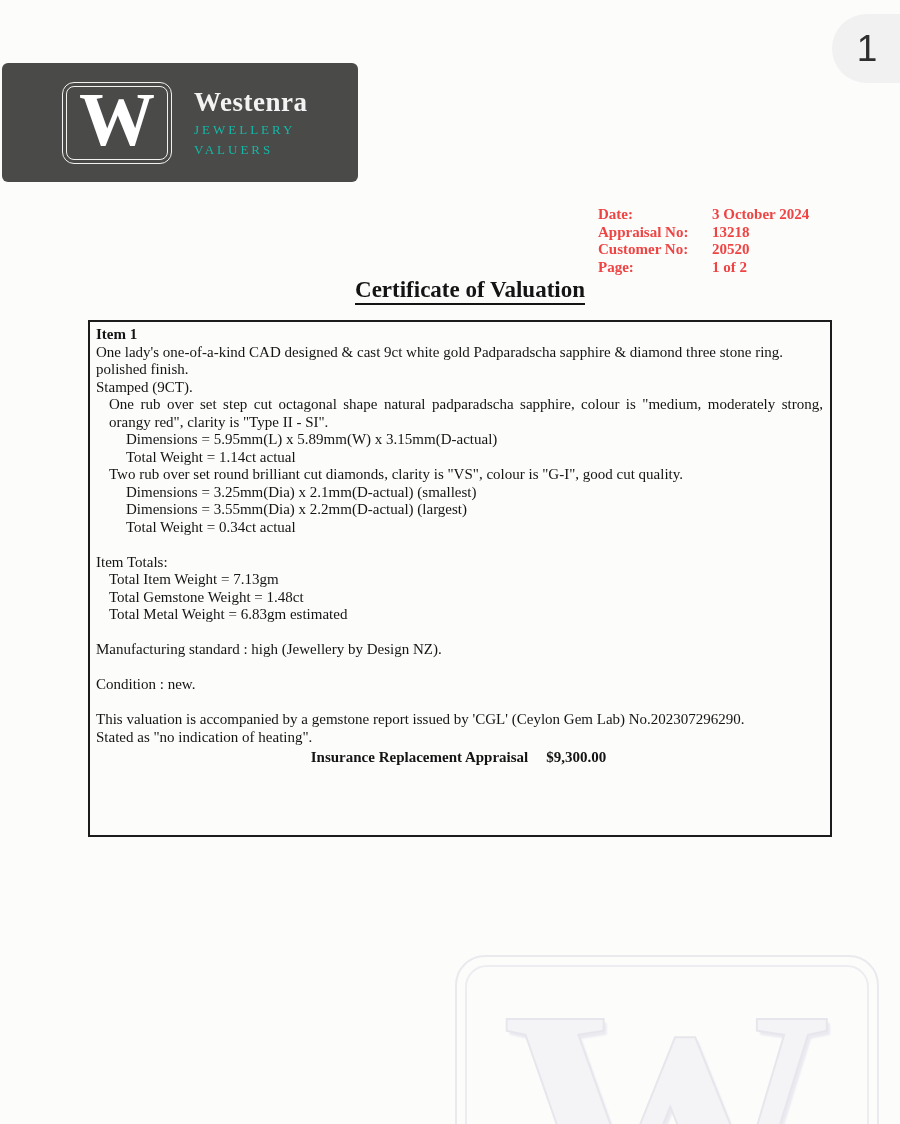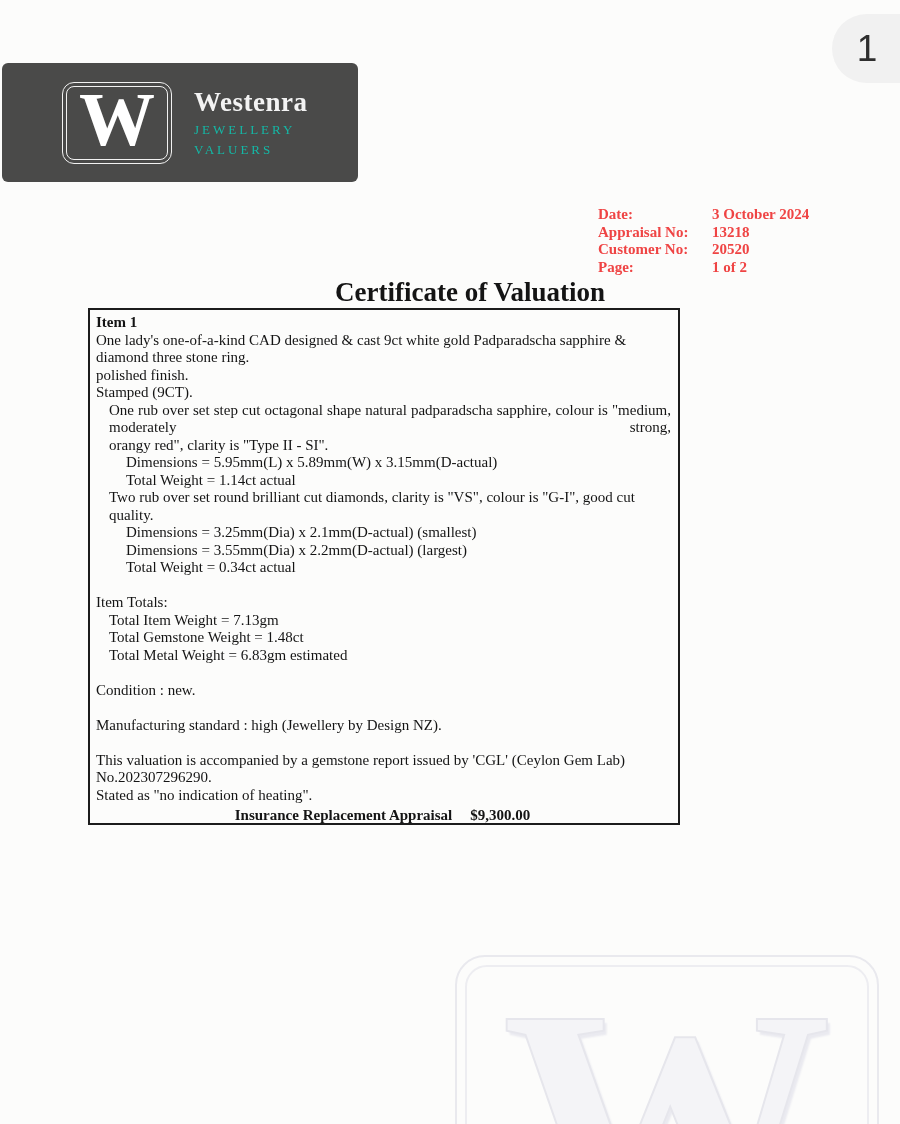--- a/index.html
+++ b/index.html
@@ -45,27 +45,27 @@
   .meta{
     position:absolute;left:598px;top:206px;
     font-size:15px;font-weight:bold;line-height:17.6px;color:#ef4444;
   }
   .meta-row{display:flex;}
   .meta-label{width:114px;}
 
   
   .title{
     position:absolute;left:40px;top:277px;width:860px;margin:0;
-    text-align:center;font-size:27px;font-weight:bold;color:#141414;
+    text-align:center;font-size:23px;font-weight:bold;color:#141414;
   }
   .title span{border-bottom:2.5px solid #141414;padding-bottom:1px;}
 
   
   .valuation-box{
-    position:absolute;left:88px;top:308px;width:592px;height:517px;
+    position:absolute;left:88px;top:320px;width:744px;height:517px;
     box-sizing:border-box;border:2px solid #1c1c1c;
     padding:4px 7px 0 6px;
     font-size:15px;line-height:17.5px;color:#141414;background:transparent;
   }
   .line{min-height:17.5px;}
   .b{font-weight:bold;}
   .i1{padding-left:13px;}
   .i2{padding-left:30px;}
   .jf{text-align:justify;text-align-last:justify;}
   .g1{margin-top:17.5px;}
@@ -148,23 +148,23 @@
     <div class="line i1">Two rub over set round brilliant cut diamonds, clarity is "VS", colour is "G-I", good cut quality.</div>
     <div class="line i2">Dimensions = 3.25mm(Dia) x 2.1mm(D-actual) (smallest)</div>
     <div class="line i2">Dimensions = 3.55mm(Dia) x 2.2mm(D-actual) (largest)</div>
     <div class="line i2">Total Weight = 0.34ct actual</div>
 
     <div class="line g1">Item Totals:</div>
     <div class="line i1">Total Item Weight = 7.13gm</div>
     <div class="line i1">Total Gemstone Weight = 1.48ct</div>
     <div class="line i1">Total Metal Weight = 6.83gm estimated</div>
 
+    <div class="line g1">Manufacturing standard : high (Jewellery by Design NZ).</div>
+
     <div class="line g1">Condition : new.</div>
-
-    <div class="line g1">Manufacturing standard : high (Jewellery by Design NZ).</div>
 
     <div class="line g1">This valuation is accompanied by a gemstone report issued by 'CGL' (Ceylon Gem Lab) No.202307296290.</div>
     <div class="line">Stated as "no indication of heating".</div>
 
     <div class="appraisal">
       <span>Insurance Replacement Appraisal</span>
       <span>$9,300.00</span>
     </div>
   </section>
 

